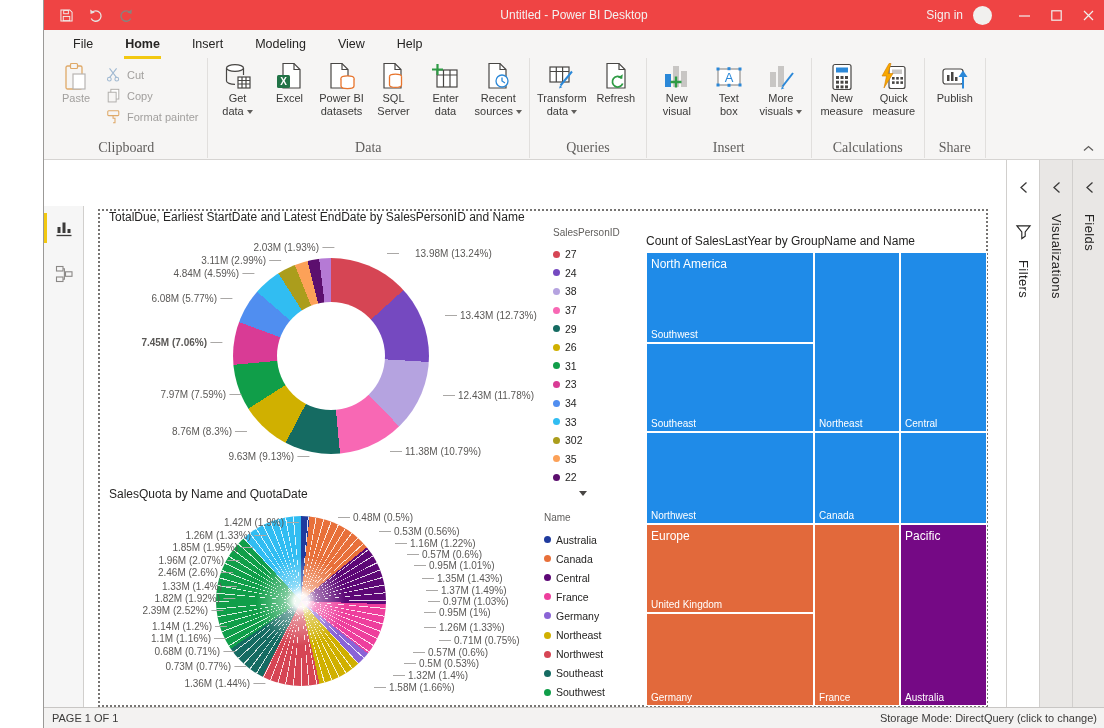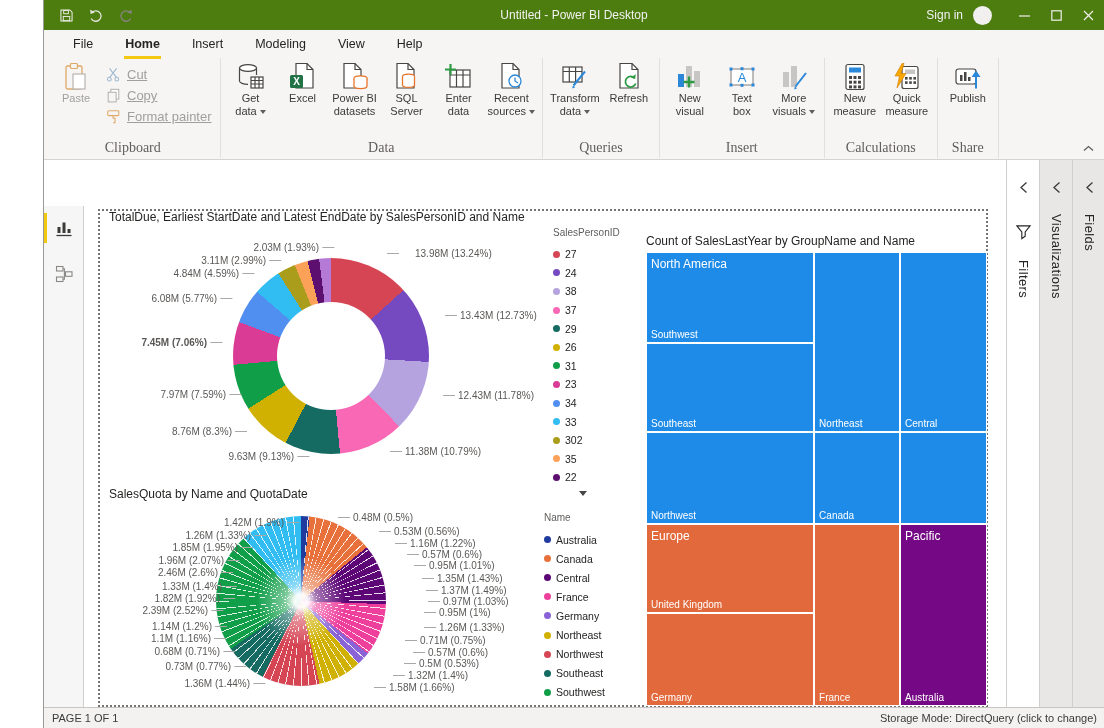--- a/index.html
+++ b/index.html
@@ -1,21 +1,21 @@
 <!DOCTYPE html>
 <html><head>
 <meta charset="utf-8">
 <style>
   html,body{margin:0;padding:0;}
   body{width:1104px;height:728px;position:relative;overflow:hidden;background:#fff;
        font-family:"Liberation Sans","DejaVu Sans",sans-serif;}
   .app{position:absolute;left:43px;top:0;width:1061px;height:728px;background:#fff;
        border-left:1px solid #9b9997;box-sizing:border-box;}
   
-  .titlebar{height:30px;background:#4d7c0f;display:flex;align-items:center;position:relative;color:#f3f2f1;}
+  .titlebar{height:30px;background:#ef4444;display:flex;align-items:center;position:relative;color:#f3f2f1;}
   .tb-left{display:flex;gap:16px;padding-left:16px;align-items:center;z-index:2;}
   .tb-btn{display:inline-flex;align-items:center;}
   .tb-title{position:absolute;left:0;right:0;text-align:center;font-size:12px;color:#f3f2f1;}
   .tb-right{margin-left:auto;display:flex;align-items:center;z-index:2;}
   .signin{font-size:12px;padding-right:10px;}
   .avatar{width:19px;height:19px;border-radius:50%;background:#f1f0ee;margin-right:16px;}
   .winbtn{width:32px;height:30px;display:flex;align-items:center;justify-content:center;font-size:13px;color:#f3f2f1;}
   
   .ribbon{height:130px;background:#f6f5f4;border-bottom:1px solid #d6d4d2;box-sizing:border-box;position:relative;}
   .menu-row{height:28px;display:flex;align-items:center;padding-left:16px;gap:6px;}
@@ -25,21 +25,21 @@
   .ribbon-body{display:flex;height:100px;padding-left:2px;}
   .rgroup{display:flex;flex-direction:column;border-right:1px solid #e1dfdd;padding:1px 4px 0;}
   .rrow{display:flex;flex:1;align-items:stretch;}
   .rglabel{font-size:14px;color:#605e5c;text-align:center;padding:1px 6px 2px;font-family:Liberation Serif, serif;}
   .rbtn{min-width:46px;display:flex;flex-direction:column;align-items:center;padding:3px 3px 0;}
   .ric{display:inline-flex;}
   .ric.big svg{width:30px;height:30px;display:block;}
   .bl{font-size:11px;color:#3b3a39;line-height:13px;display:flex;align-items:center;justify-content:center;gap:3px;white-space:nowrap;}
   .rbtn.dis .bl{color:#a19f9d;}
   .rstack{display:flex;flex-direction:column;gap:4px;padding:7px 4px 0;}
-  .srow{display:flex;align-items:center;gap:6px;font-size:13px;height:17px;color:#3b3a39;text-decoration:underline;}
+  .srow{display:flex;align-items:center;gap:6px;font-size:11px;height:17px;color:#3b3a39;}
   .srow.dis{color:#a19f9d;}
   .srow .ric svg{width:15px;height:15px;display:block;}
   .cd{width:0;height:0;border-left:3.5px solid transparent;border-right:3.5px solid transparent;border-top:4px solid #605e5c;display:inline-block;}
   .ribbon-collapse{position:absolute;right:10px;bottom:3px;}
   
   .main{position:absolute;top:160px;left:0;width:1061px;height:547px;display:flex;}
   .left-col{flex:1;display:flex;flex-direction:column;min-width:0;margin-top:46px;}
   .content-row{display:flex;height:512px;}
   .view-sidebar{width:40px;background:#f6f6f6;border-right:1px solid #d1cfcd;box-sizing:border-box;padding-top:5px;}
   .vitem{height:34px;display:flex;align-items:center;justify-content:center;position:relative;margin-bottom:12px;}
@@ -581,21 +581,21 @@
               <span>0.97M (1.03%)</span>
             </div>
             <div class="callout" style="top: 401px; left: 340px;">
               <span class="dash"></span>
               <span>0.95M (1%)</span>
             </div>
             <div class="callout" style="top: 416px; left: 340px;">
               <span class="dash"></span>
               <span>1.26M (1.33%)</span>
             </div>
-            <div class="callout" style="top: 429px; left: 321px; justify-content: flex-end;">
+            <div class="callout" style="top: 429px; left: 355px; justify-content: flex-end;">
               <span class="dash"></span>
               <span>0.71M (0.75%)</span>
             </div>
             <div class="callout" style="top: 441px; left: 329px;">
               <span class="dash"></span>
               <span>0.57M (0.6%)</span>
             </div>
             <div class="callout" style="top: 452px; left: 320px;">
               <span class="dash"></span>
               <span>0.5M (0.53%)</span>

